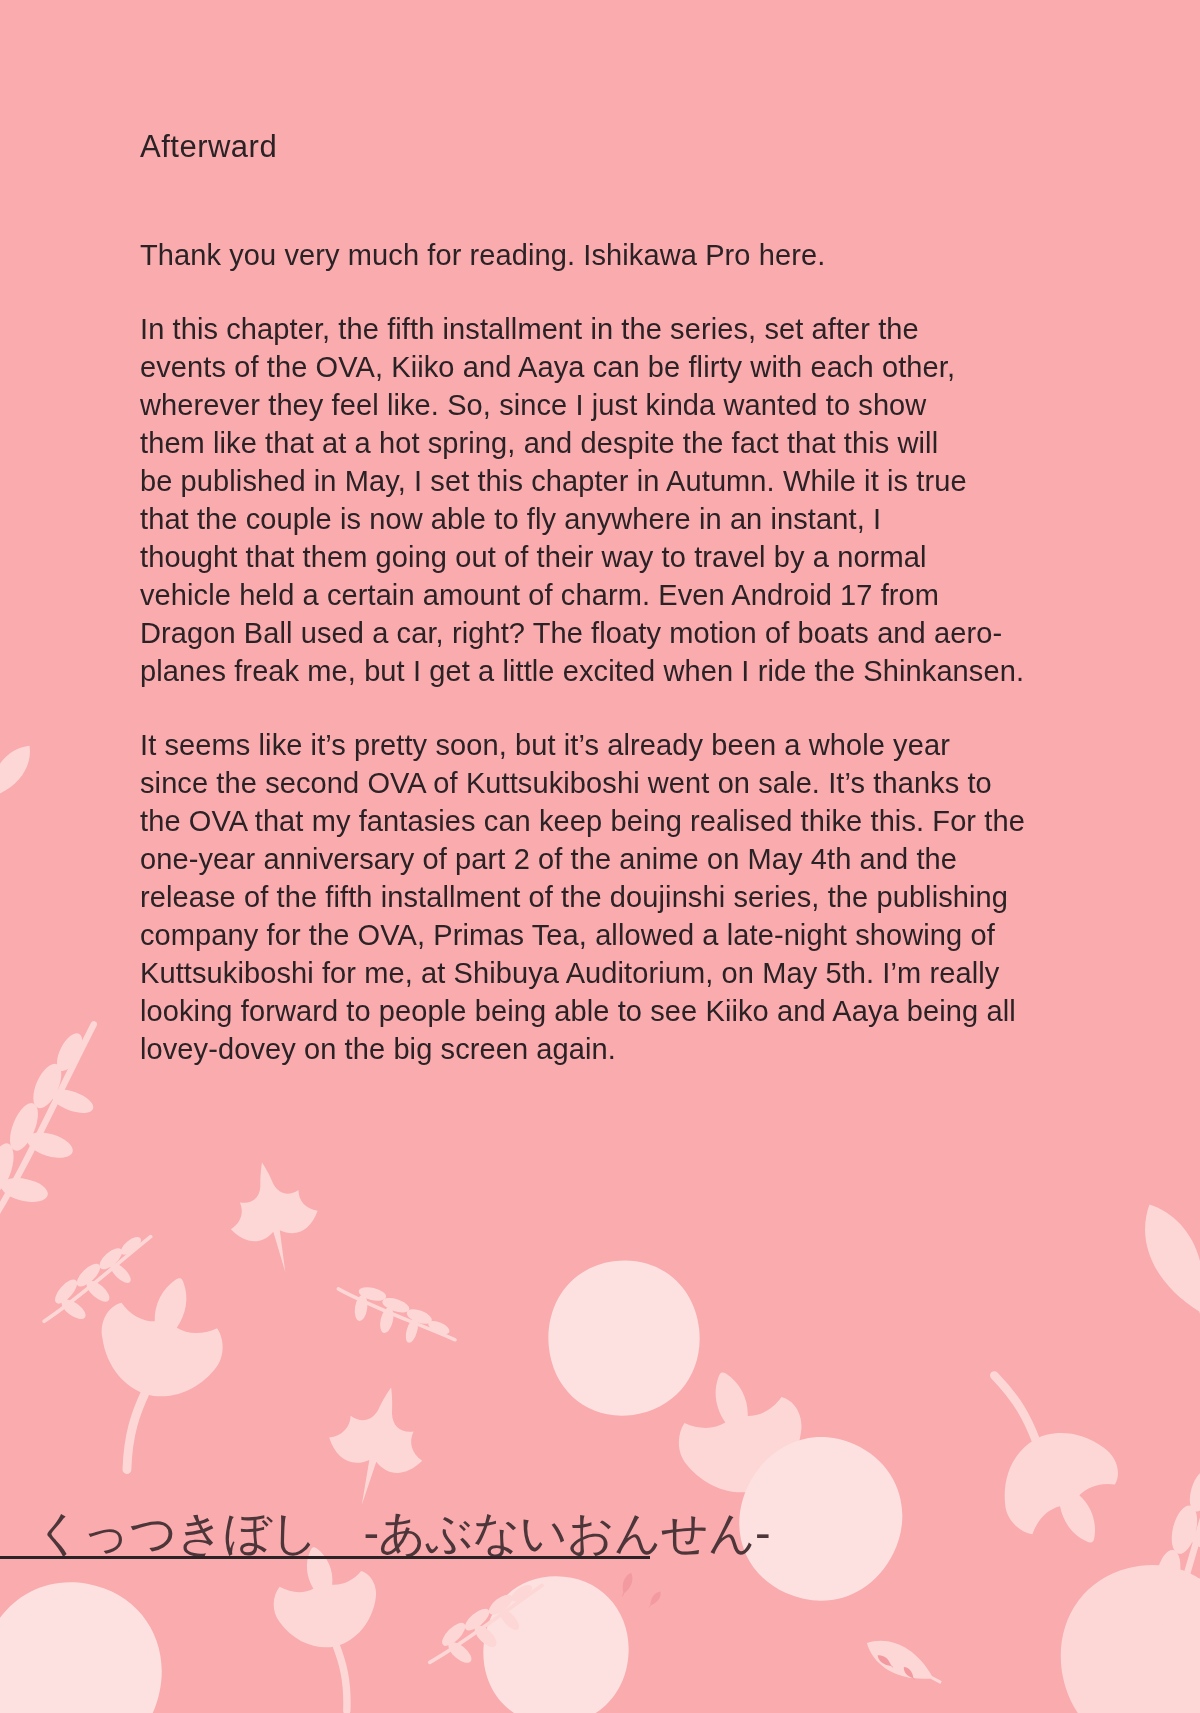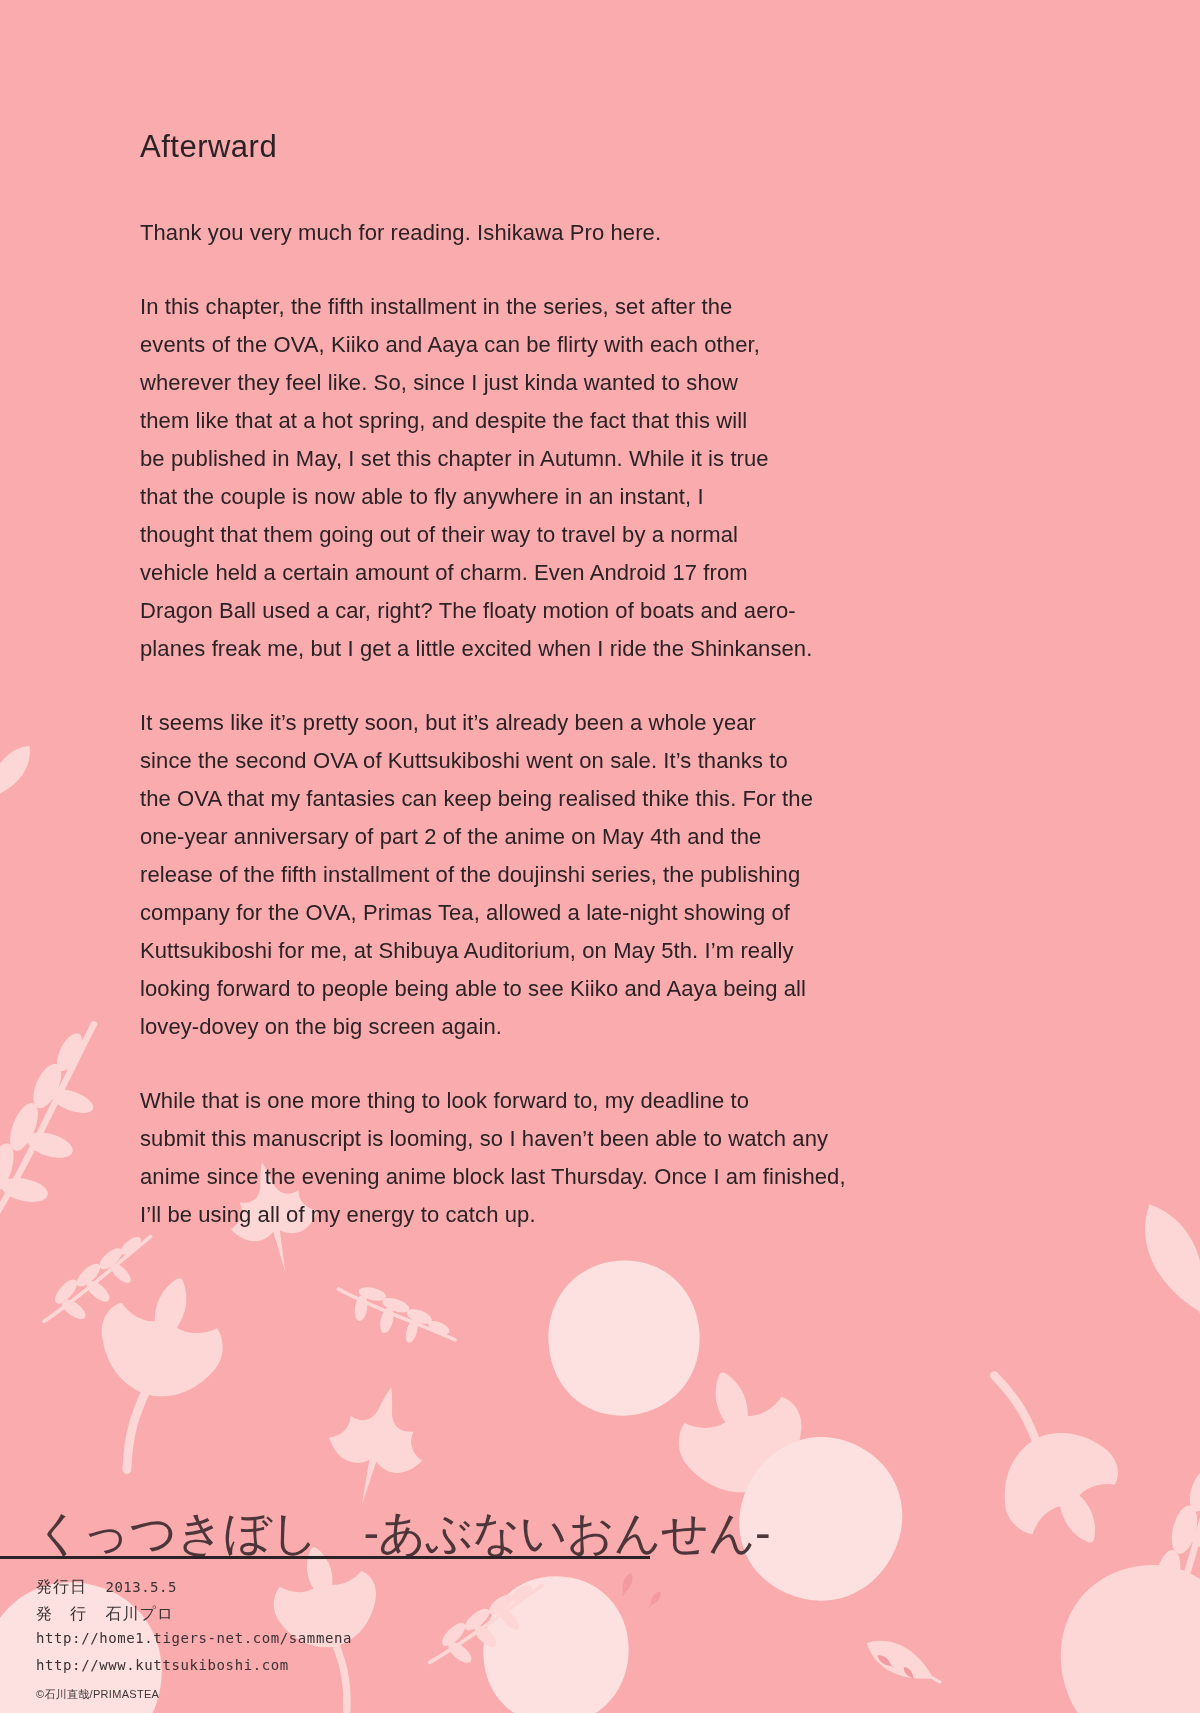--- a/index.html
+++ b/index.html
@@ -26,24 +26,24 @@
     left:140px;top:128px;
     width:1015px;
     color:#2a2225;
     z-index:2;
   }
   .content h1{
     font-size:31px;
     font-weight:400;
     line-height:38px;
     letter-spacing:.5px;
-    margin:0 0 48px 0;
+    margin:0 0 70px 0;
   }
   .content p{
-    font-size:22px;
+    font-size:29px;
     line-height:38px;
     letter-spacing:.1px;
     margin:0 0 36px 0;
     white-space:pre-line;
   }
   
   .jp-title{
     position:absolute;
     left:35px;top:1502px;
     font-size:47px;
@@ -218,36 +218,19 @@
 planes freak me, but I get a little excited when I ride the Shinkansen.</p>
     <p>It seems like it’s pretty soon, but it’s already been a whole year
 since the second OVA of Kuttsukiboshi went on sale. It’s thanks to
 the OVA that my fantasies can keep being realised thike this. For the
 one-year anniversary of part 2 of the anime on May 4th and the
 release of the fifth installment of the doujinshi series, the publishing
 company for the OVA, Primas Tea, allowed a late-night showing of
 Kuttsukiboshi for me, at Shibuya Auditorium, on May 5th. I’m really
 looking forward to people being able to see Kiiko and Aaya being all
 lovey-dovey on the big screen again.</p>
-    <p>While that is one more thing to look forward to, my deadline to
-submit this manuscript is looming, so I haven’t been able to watch any
-anime since the evening anime block last Thursday. Once I am finished,
-I’ll be using all of my energy to catch up.</p>
   </main>
 
   <div class="jp-title">くっつきぼし　-あぶないおんせん-</div>
   <div class="rule"></div>
 
-  <div class="pub-info">
-    <div class="info-line">
-      <span class="info-label">発行日</span>
-      <span class="info-value mono">2013.5.5</span>
-    </div>
-    <div class="info-line">
-      <span class="info-label">発　行</span>
-      <span class="info-value">石川プロ</span>
-    </div>
-    <div class="url-line">http://home1.tigers-net.com/sammena</div>
-    <div class="url-line">http://www.kuttsukiboshi.com</div>
-    <div class="copyright-line">©石川直哉/PRIMASTEA</div>
-  </div>
 
 </div>
 
 </body></html>

